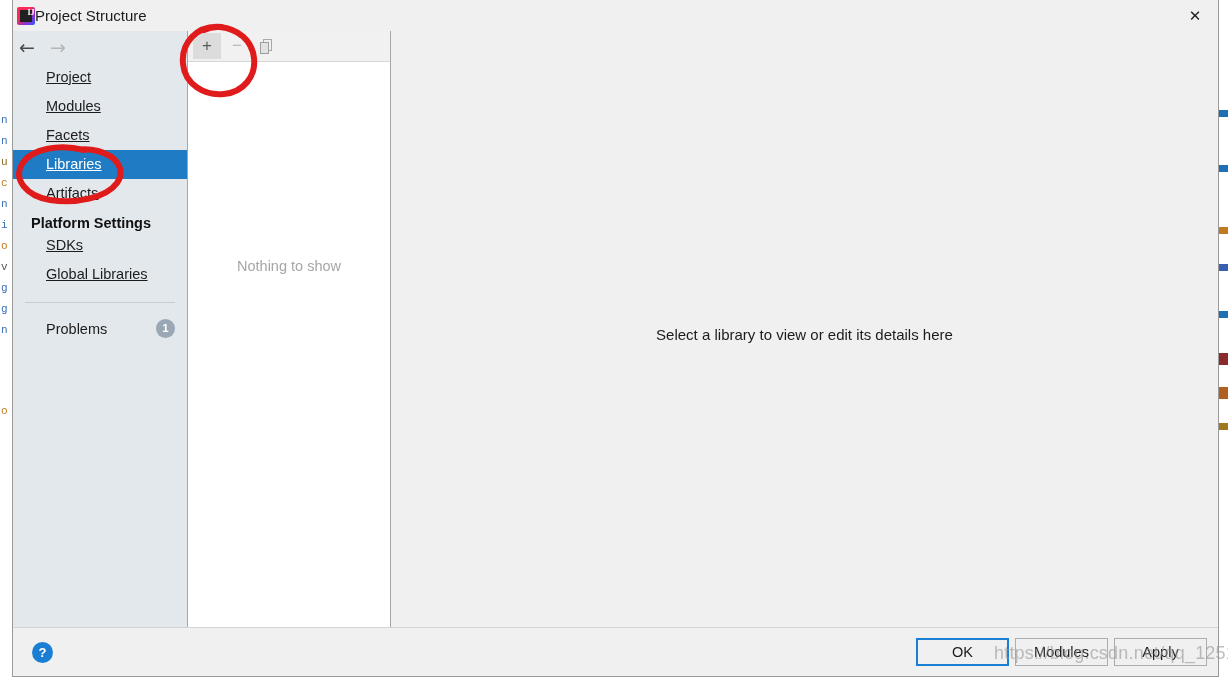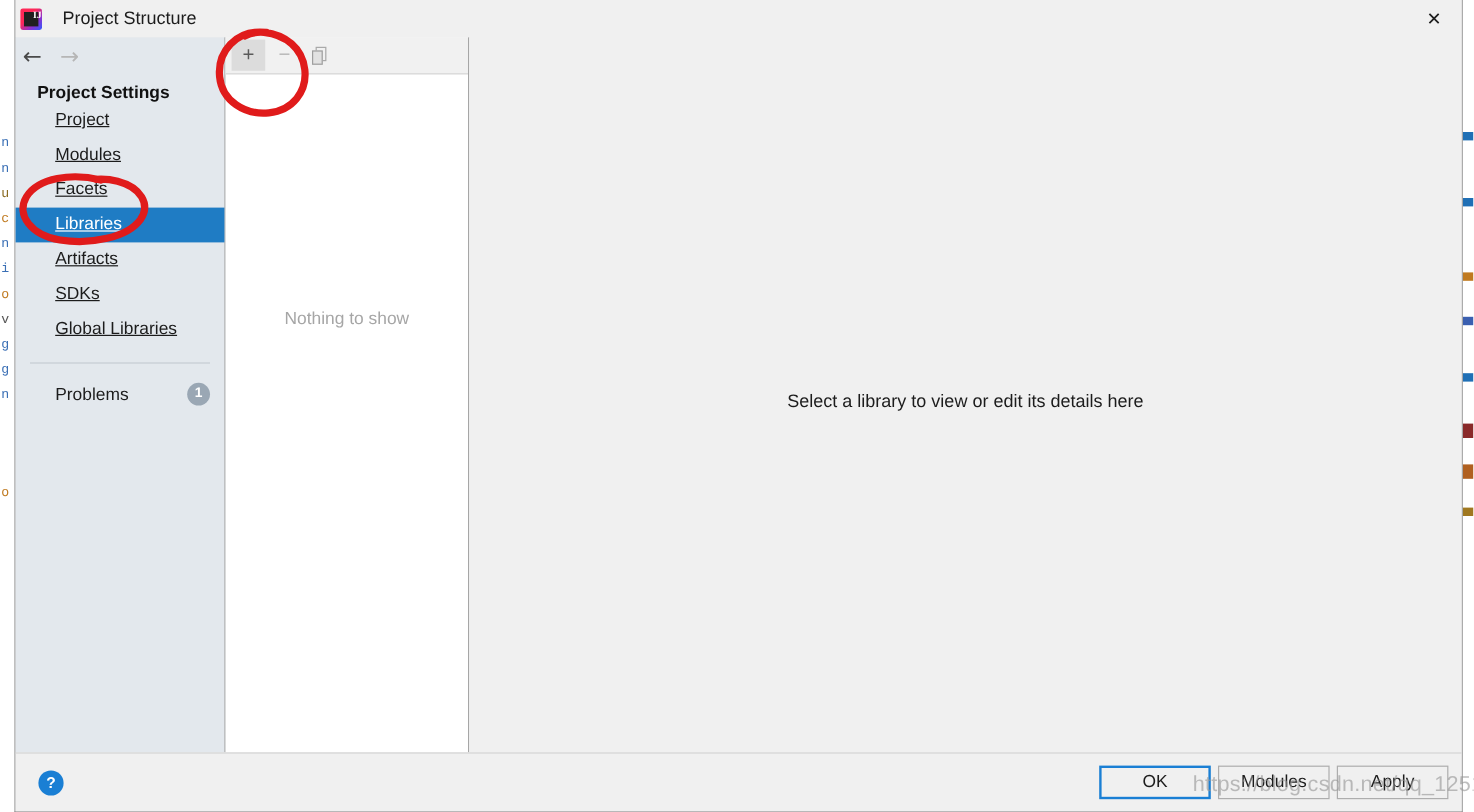--- a/index.html
+++ b/index.html
@@ -86,21 +86,20 @@
     left: 8px; top: 0;
     width: 12px; height: 12px;
     color: #ffffff;
     font-size: 8px;
     font-weight: bold;
     line-height: 12px;
     text-align: center;
     font-family: "Liberation Serif", serif;
   }
   #title-text {
-    margin-left: 17px;
     font-size: 15px;
     color: #1c1c1c;
   }
   #close-button {
     position: absolute;
     right: 0; top: 0;
     width: 46px; height: 31px;
     display: flex;
     align-items: center;
     justify-content: center;
@@ -373,27 +372,27 @@
   </div>
 
   <div id="body-row">
 
     <div id="sidebar">
       <div id="nav-row">
         <div class="nav-arrow enabled">←</div>
         <div class="nav-arrow disabled">→</div>
       </div>
 
-      <div class="side-group">Project Settings</div>
       <div class="side-item">Project</div>
       <div class="side-item">Modules</div>
       <div class="side-item">Facets</div>
       <div class="side-item selected">Libraries</div>
       <div class="side-item">Artifacts</div>
 
+      <div class="side-group">Platform Settings</div>
       <div class="side-item">SDKs</div>
       <div class="side-item">Global Libraries</div>
 
       <div class="side-sep"></div>
 
       <div class="side-problems">
         <div class="plabel">Problems</div>
         <div class="pbadge">1</div>
       </div>
     </div>

